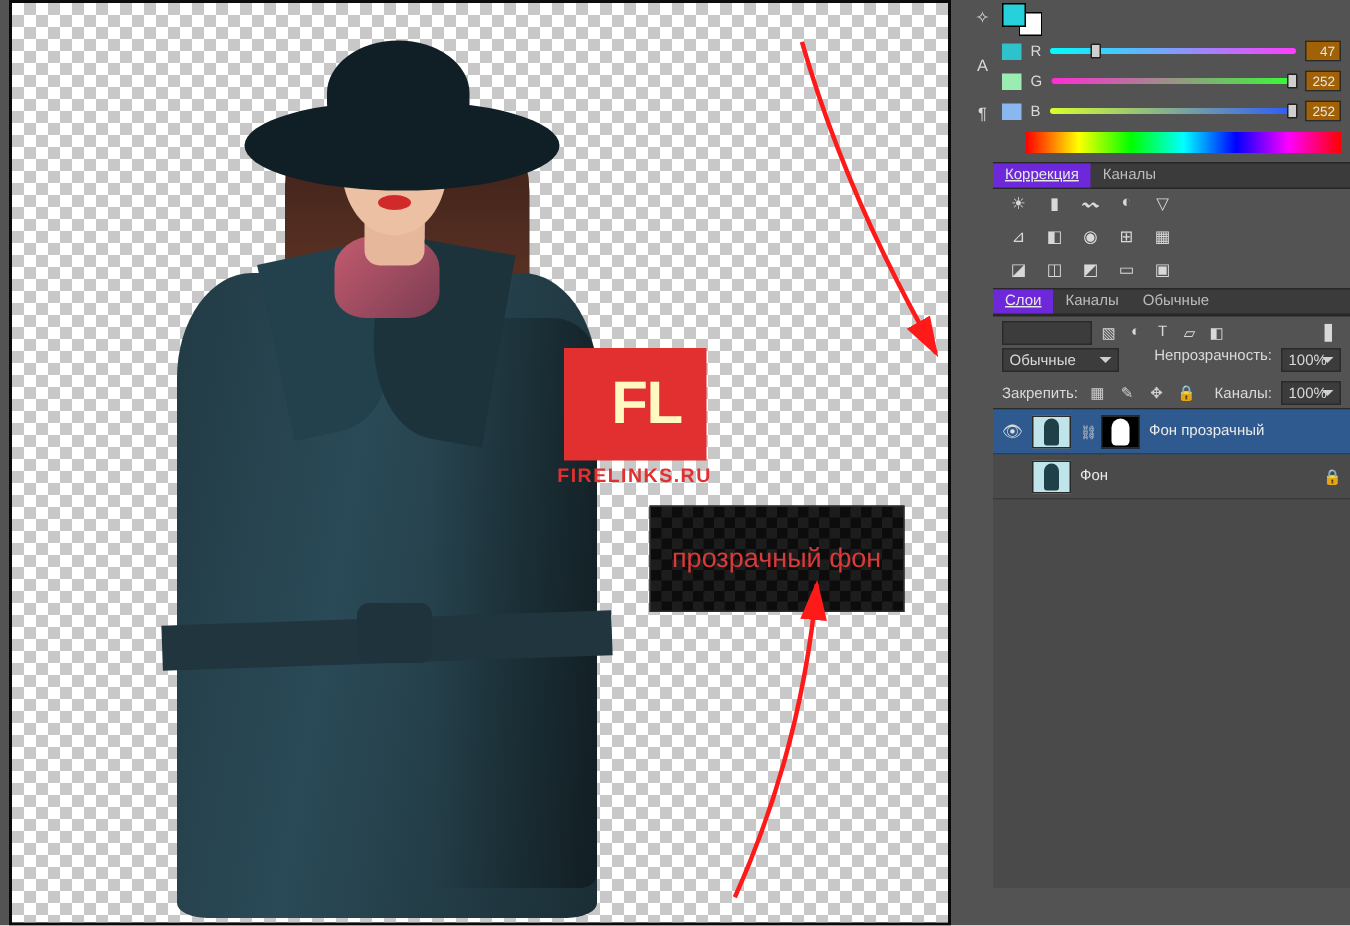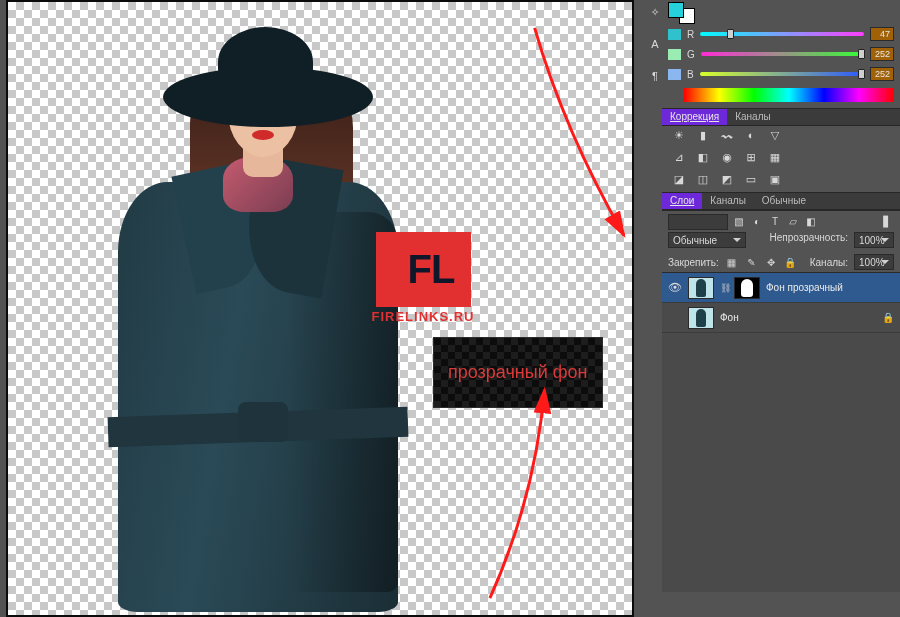--- a/index.html
+++ b/index.html
@@ -25,21 +25,21 @@
   .collar-r{position:absolute;left:170px;top:150px;width:85px;height:130px;background:#1d333b;border-radius:0 0 0 60%;transform:rotate(10deg);}
   .scarf{position:absolute;left:145px;top:145px;width:70px;height:55px;background:linear-gradient(135deg,#c45b6f,#7b3d52);border-radius:40% 40% 30% 30%;}
   .neck{position:absolute;left:165px;top:120px;width:40px;height:45px;background:#e6b79a;border-radius:10px;}
   .face{position:absolute;left:150px;top:55px;width:70px;height:90px;background:#ecc0a2;border-radius:45% 45% 50% 50%;}
   .lips{position:absolute;left:174px;top:118px;width:22px;height:10px;background:#d12a2a;border-radius:50%;}
   .hair-l{position:absolute;left:112px;top:70px;width:55px;height:210px;background:linear-gradient(180deg,#3a1f18,#6b3a2a 70%,#7a4433);border-radius:40% 10% 30% 50%/20% 10% 30% 50%;}
   .hair-r{position:absolute;left:205px;top:70px;width:70px;height:230px;background:linear-gradient(180deg,#3a1f18,#6b3a2a 70%,#7a4433);border-radius:10% 40% 50% 30%/10% 20% 50% 30%;}
   .hat-crown{position:absolute;left:140px;top:15px;width:95px;height:70px;background:#0f1f25;border-radius:50% 50% 40% 40%;}
   .hat-brim{position:absolute;left:85px;top:55px;width:210px;height:60px;background:#0f1f25;border-radius:50%;}
   .watermark { position:absolute; left:360px; top:230px; width:110px; text-align:center;}
-  .wm-box{ width:95px;height:75px;margin:0 auto;background:#e22f2f;display:flex;align-items:center;justify-content:center;color:#0f172a;font-weight:900;font-size:40px;font-family:Arial Black,Arial,sans-serif;letter-spacing:-1px;padding-left:16px;}
+  .wm-box{ width:95px;height:75px;margin:0 auto;background:#e22f2f;display:flex;align-items:center;justify-content:center;color:#fef9c3;font-weight:900;font-size:40px;font-family:Arial Black,Arial,sans-serif;letter-spacing:-1px;padding-left:16px;}
   .wm-text{ color:#e22f2f; font-weight:800; font-size:13px; letter-spacing:1px; margin-top:2px;}
   .callout { position:absolute; left:425px; top:335px; padding:24px 14px; border:1px solid #2c2c2c;
     background-image:
       linear-gradient(45deg,#1d1d1d 25%,transparent 25%,transparent 75%,#1d1d1d 75%),
       linear-gradient(45deg,#1d1d1d 25%,transparent 25%,transparent 75%,#1d1d1d 75%);
     background-size:14px 14px; background-position:0 0,7px 7px; background-color:#0c0c0c;
     color:#d93a3a; font-size:18px; }
   .arrows{position:absolute;inset:0;pointer-events:none;}
 
   .right-rail { position:relative; width:14px; height:617px; background:#535353; display:flex; flex-direction:column; align-items:center; gap:20px; padding-top:6px;}

